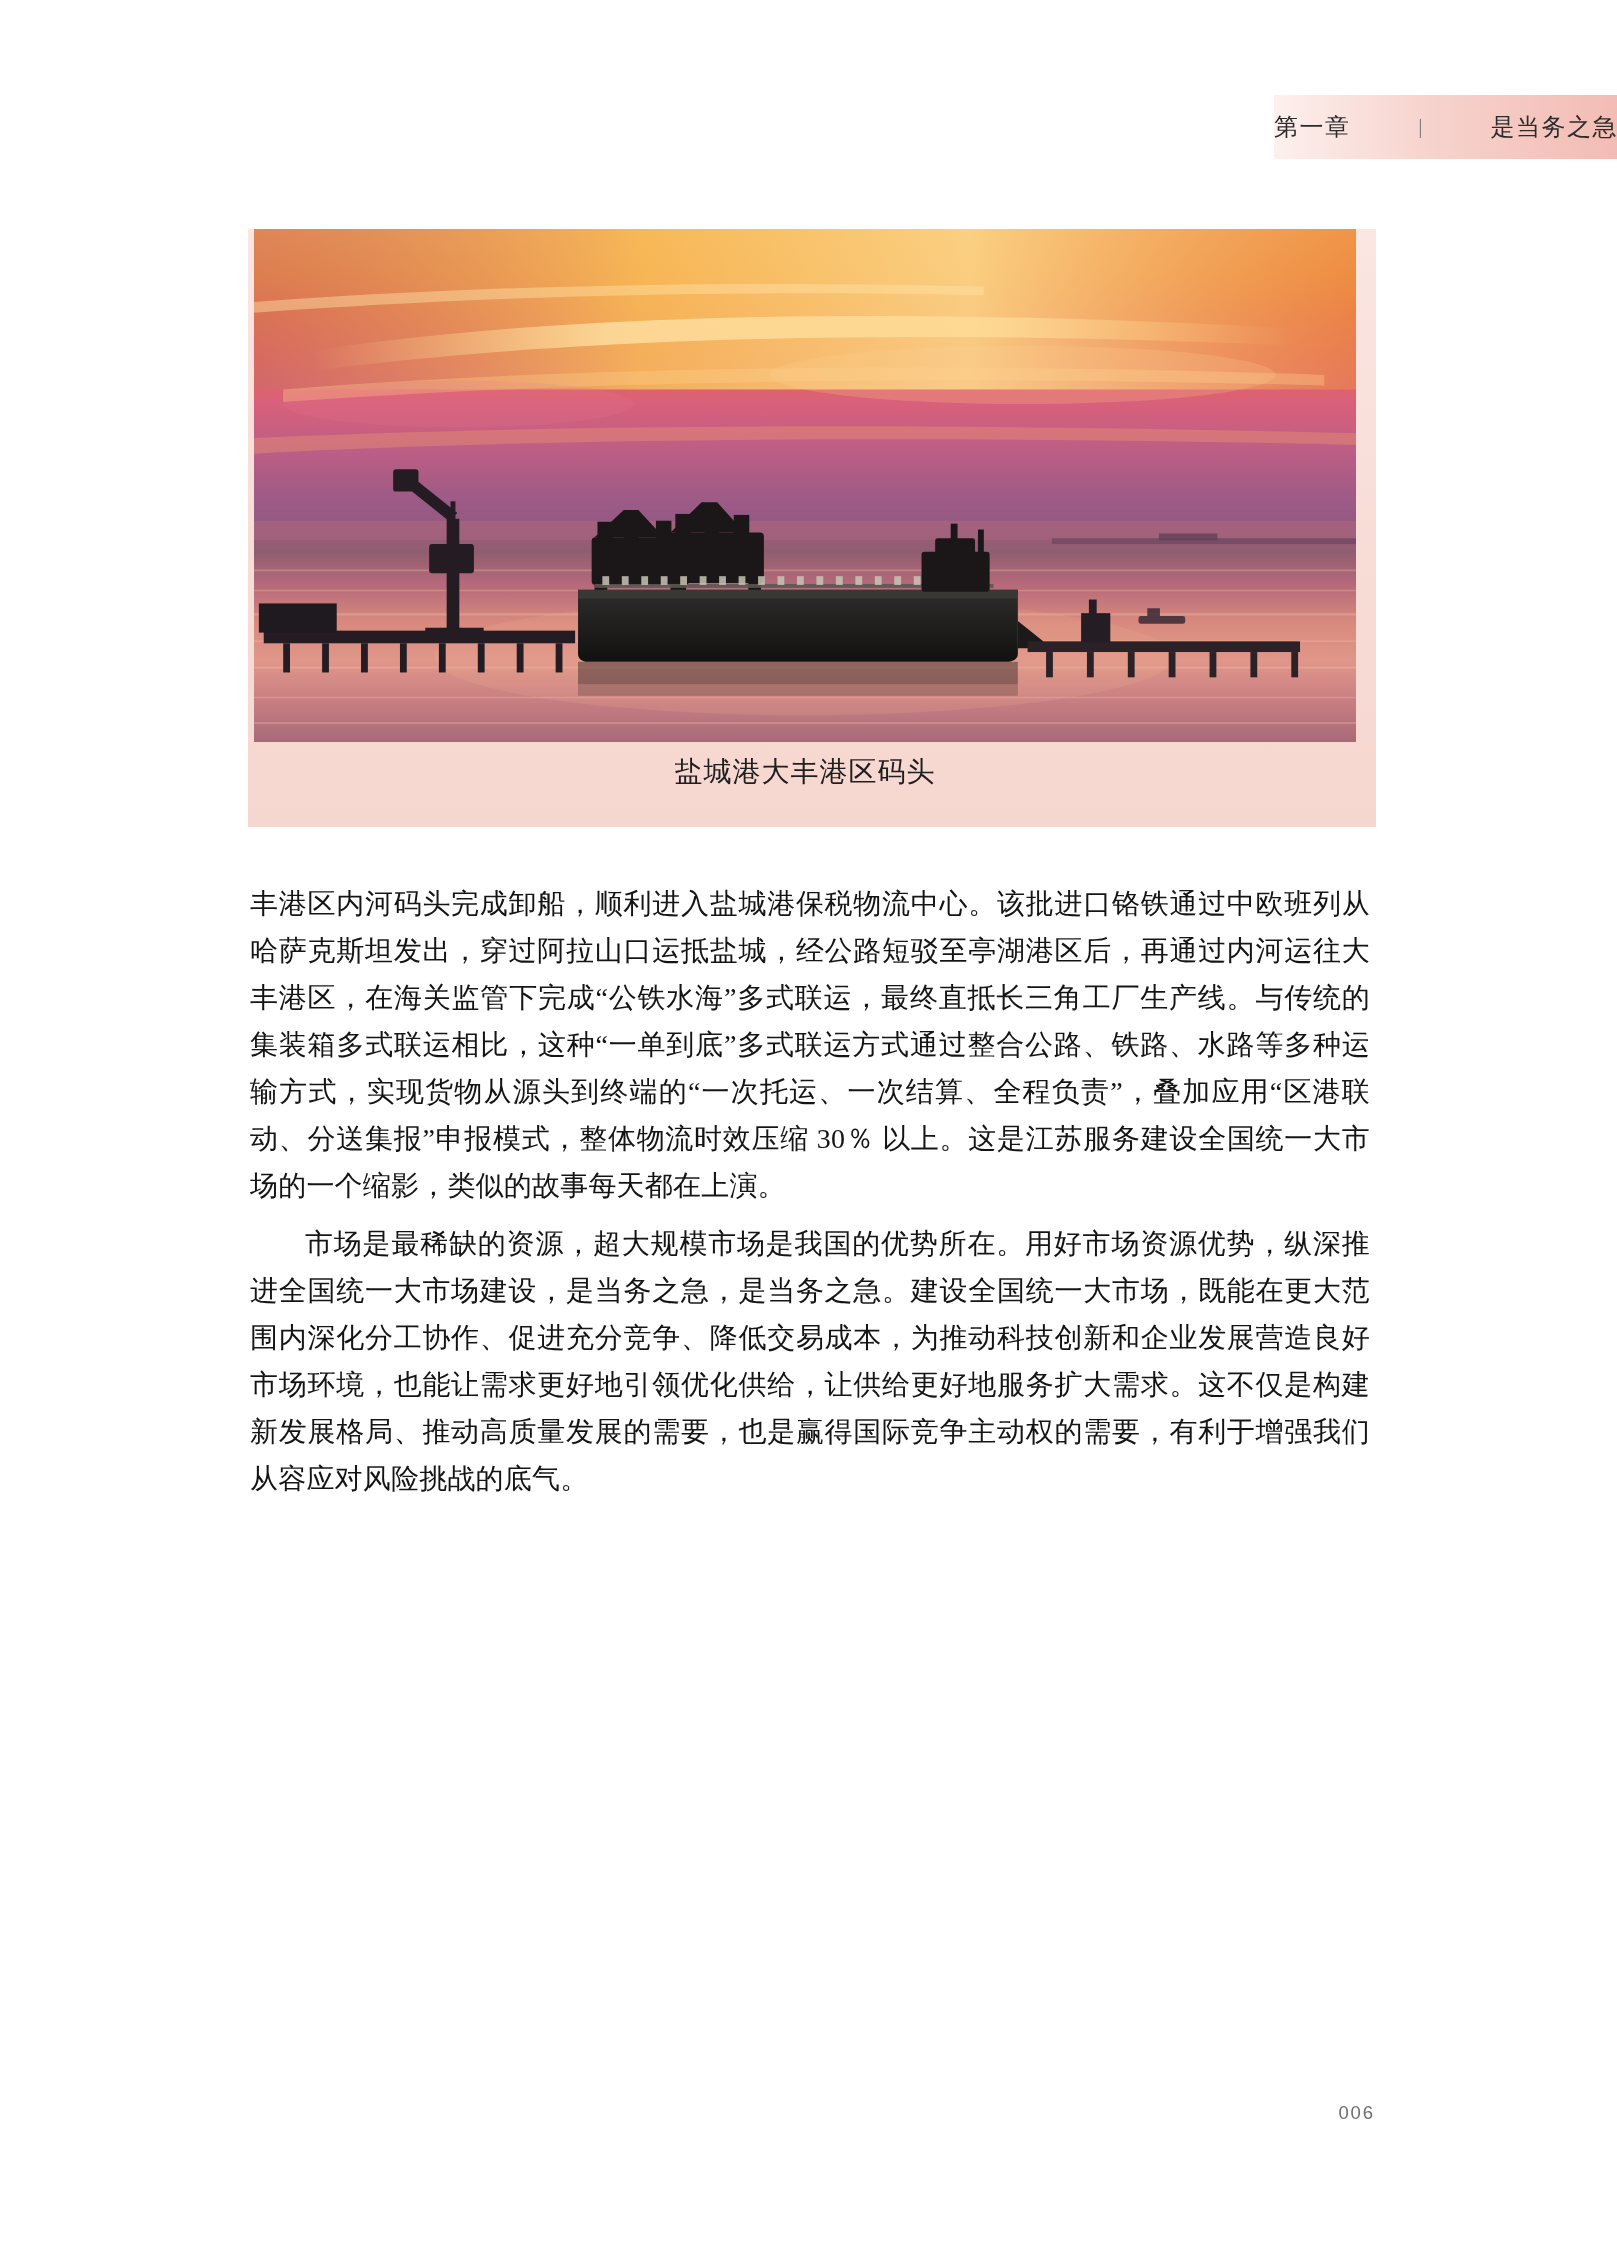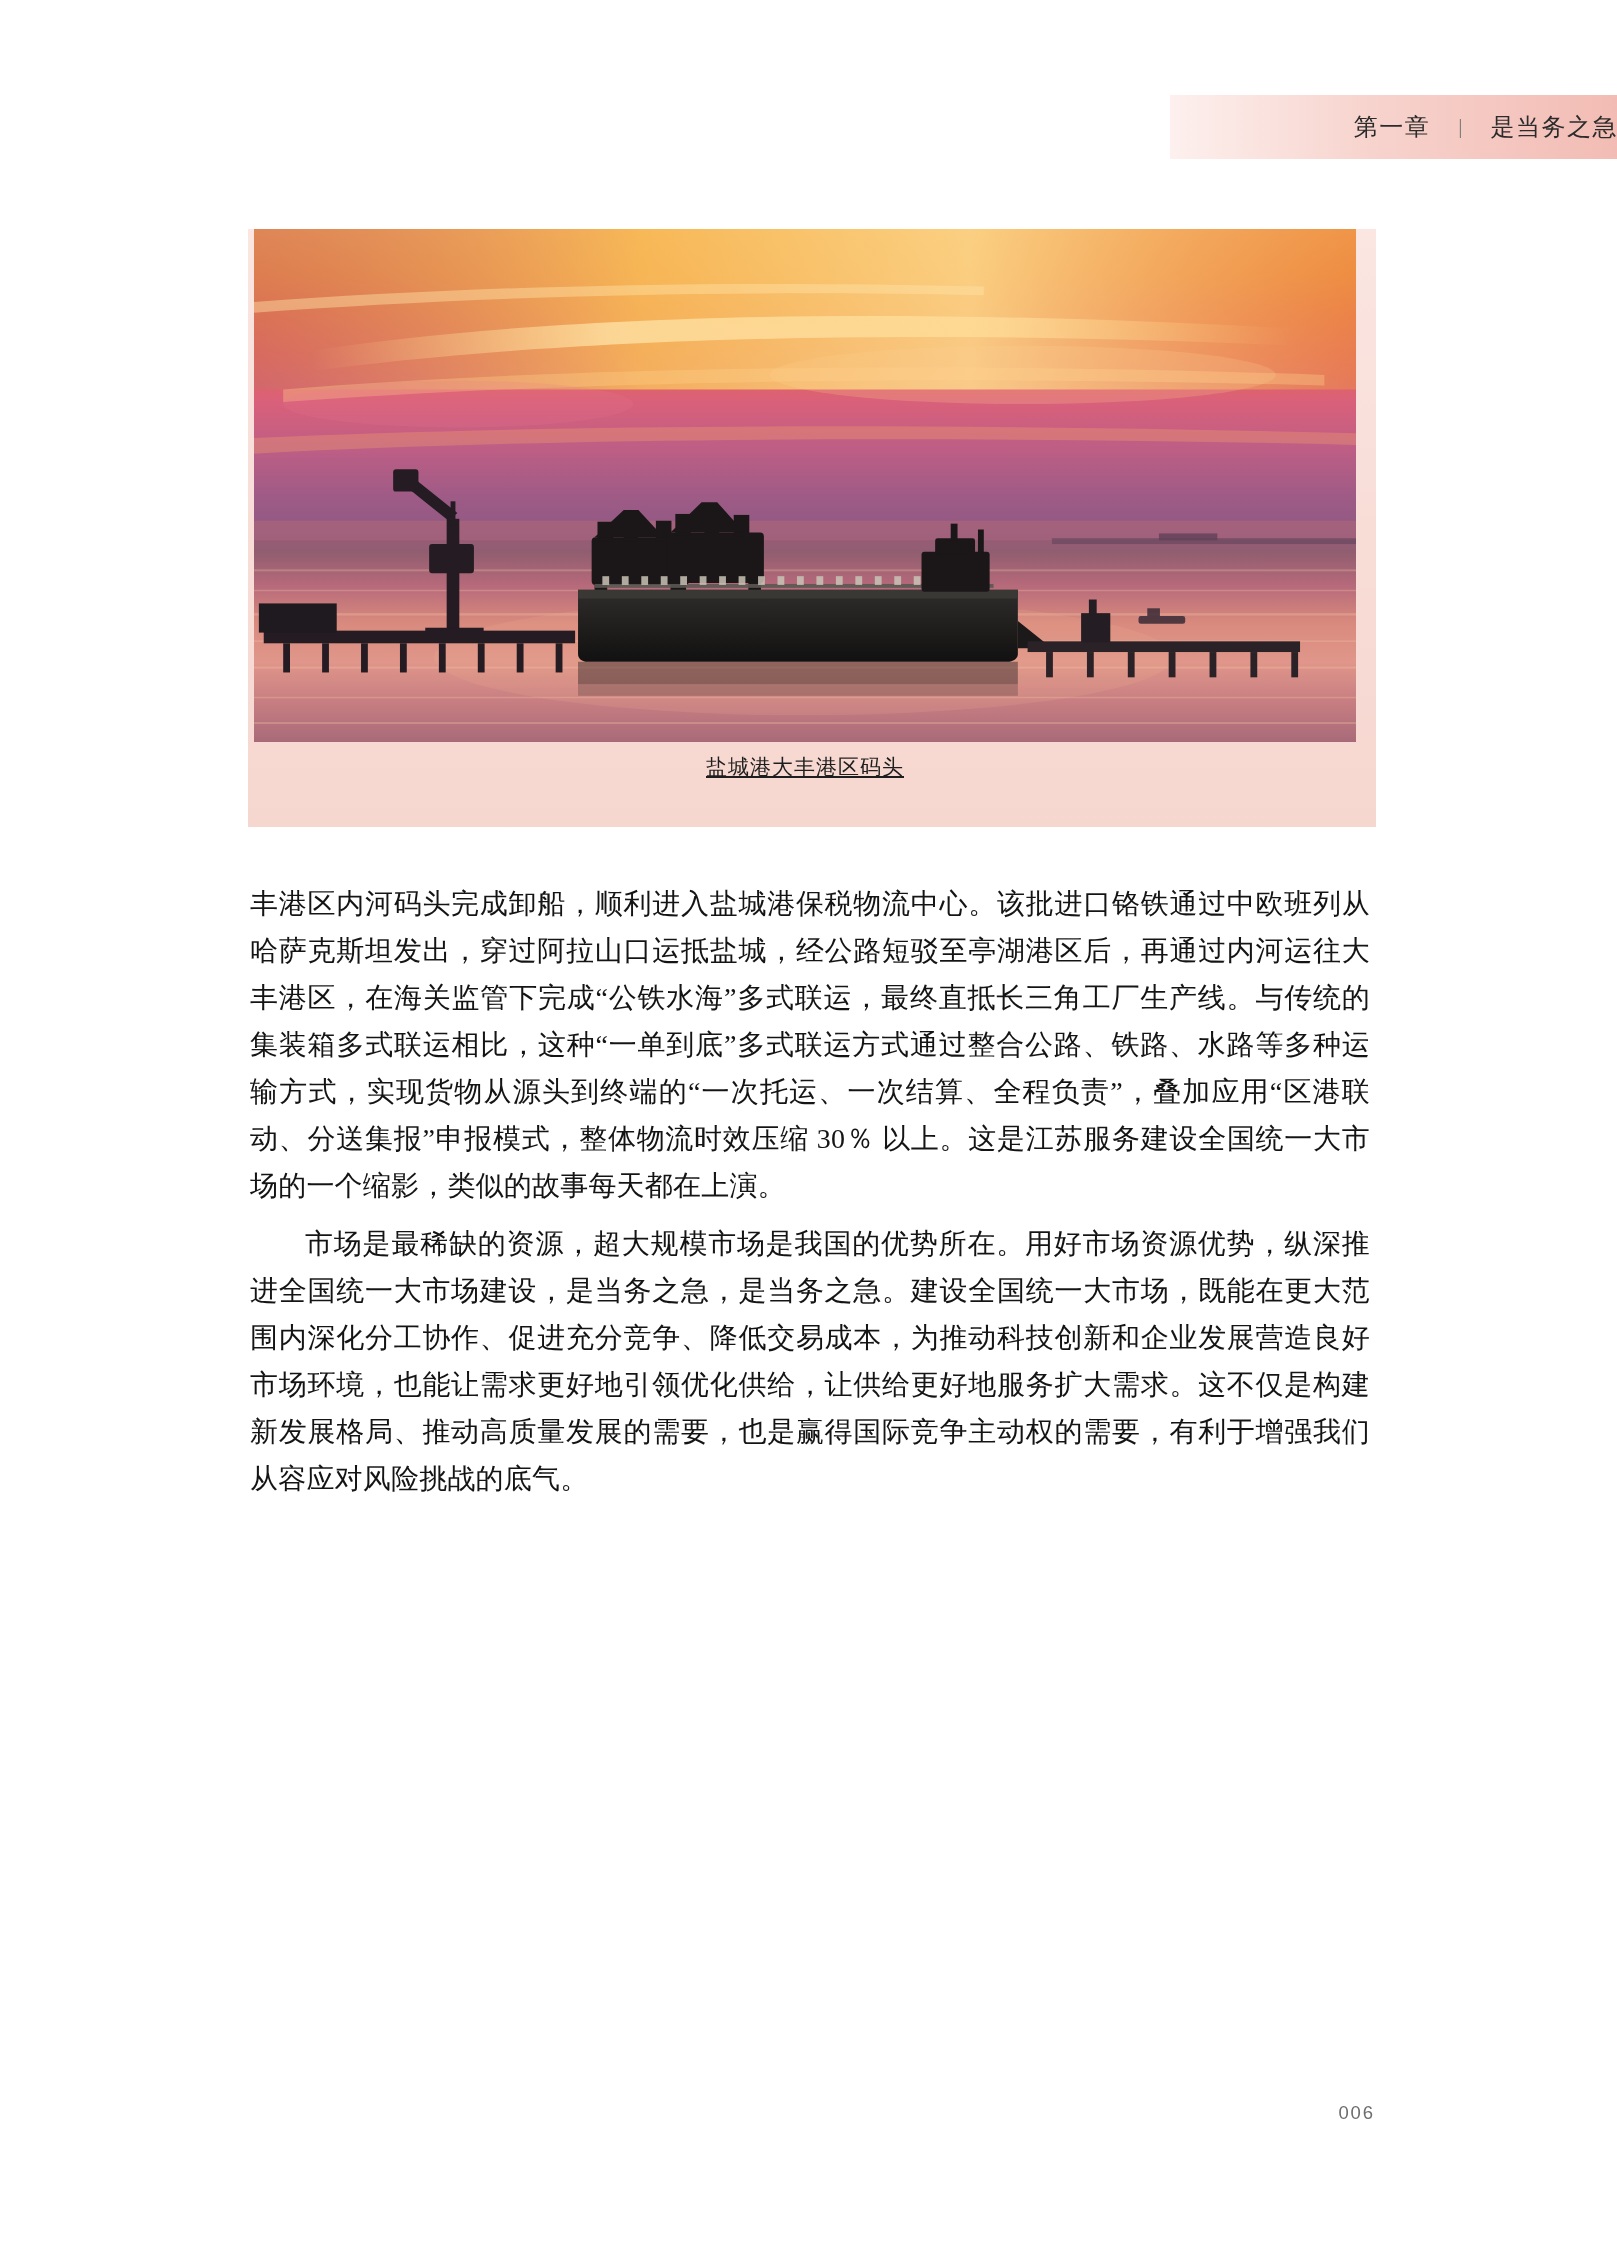--- a/index.html
+++ b/index.html
@@ -17,27 +17,27 @@
     height: 2261px;
     background: #ffffff;
     overflow: hidden;
   }
 
   
   .running-head {
     position: absolute;
     top: 95px;
     right: 0;
-    width: 448px;
+    width: 344px;
     height: 64px;
     background: linear-gradient(to right, #fdf0ee 0%, #f7d3cd 45%, #f2bcb4 100%);
     display: flex;
     align-items: center;
-    justify-content: flex-end;
-    gap: 28px;
+    justify-content: space-between;
+    gap: 22px;
   }
   .running-head .rh-text {
     font-size: 24px;
     letter-spacing: 1.5px;
     color: #2b2b2b;
     font-family: "Liberation Serif", "DejaVu Serif", serif;
   }
   .running-head .rh-sep {
     font-size: 21.4px;
     color: #7a7a7a;
@@ -65,25 +65,24 @@
     width: 1102px;
     height: 513px;
     display: block;
     overflow: hidden;
     background: #2a1b22;
   }
   .figure-caption {
     position: relative;
     margin-top: 10.7px;
     text-align: center;
-    font-size: 21px;
+    font-size: 28px;
     letter-spacing: 1px;
     color: #1e1e1e;
     width: 1114px;
-    text-decoration: underline;
   }
 
   
   .body-text {
     position: absolute;
     left: 246px;
     top: 876px;
     width: 1128px;
   }
   .body-text p {

